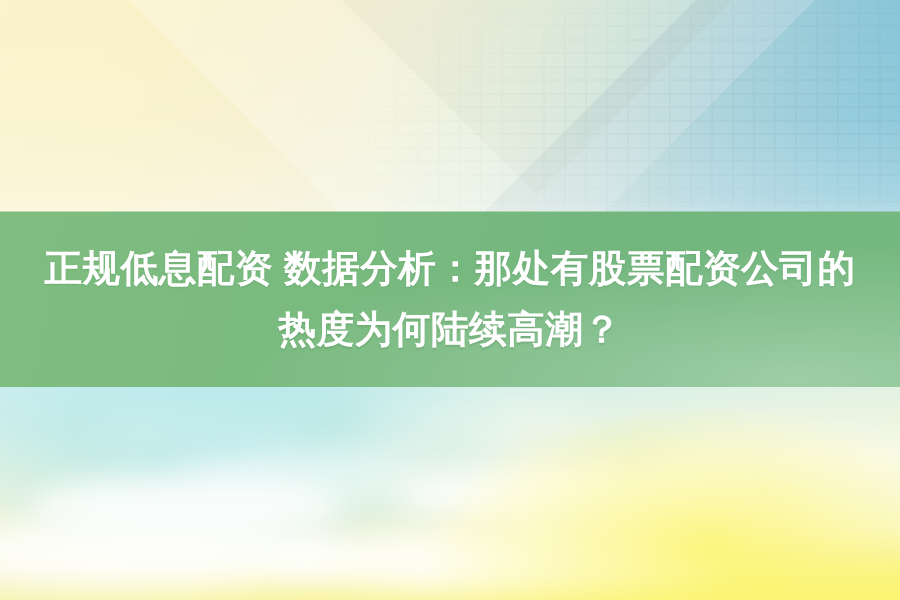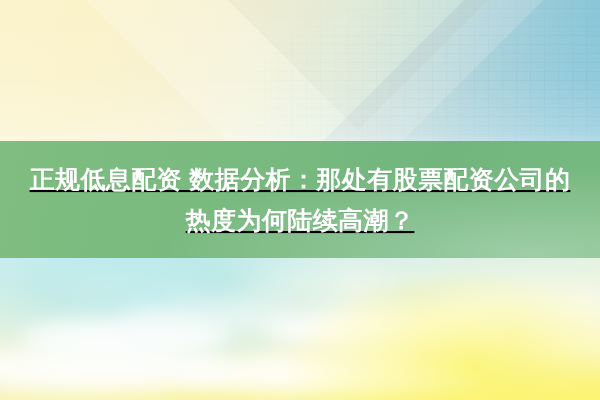--- a/index.html
+++ b/index.html
@@ -101,21 +101,20 @@
     width: 600px;
     height: 117px;
     background:
       radial-gradient(105% 130% at 88% 96%, rgba(255,255,255,0.30) 0%, rgba(255,255,255,0.00) 58%),
       linear-gradient(100deg, #7fbd80 0%, #79ba7f 38%, #72b67e 72%, #76b980 100%);
     display: flex;
     align-items: center;
     justify-content: center;
     box-sizing: border-box;
     padding: 0 24px;
-    text-decoration: underline;
   }
 
   .headline {
     margin: 0;
     width: 100%;
     text-align: center;
     color: #ffffff;
     font-family: "Liberation Sans", "DejaVu Sans", sans-serif;
     font-weight: 700;
     font-size: 25px;

